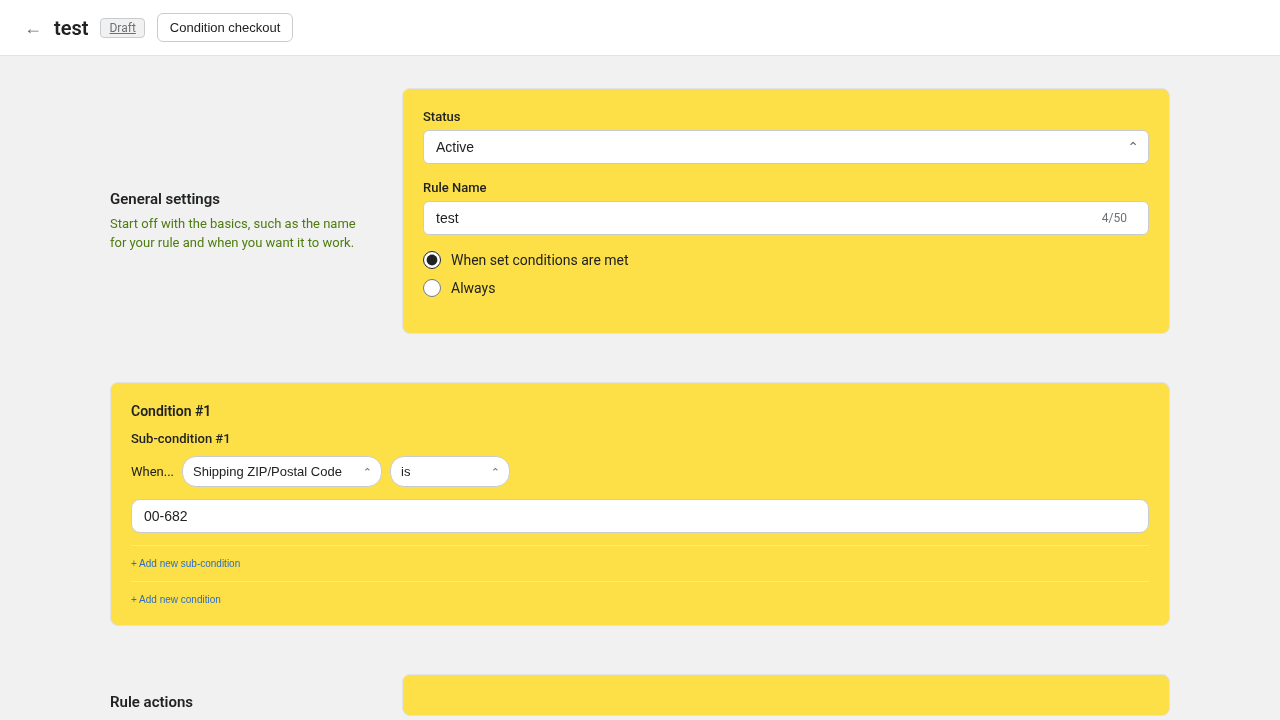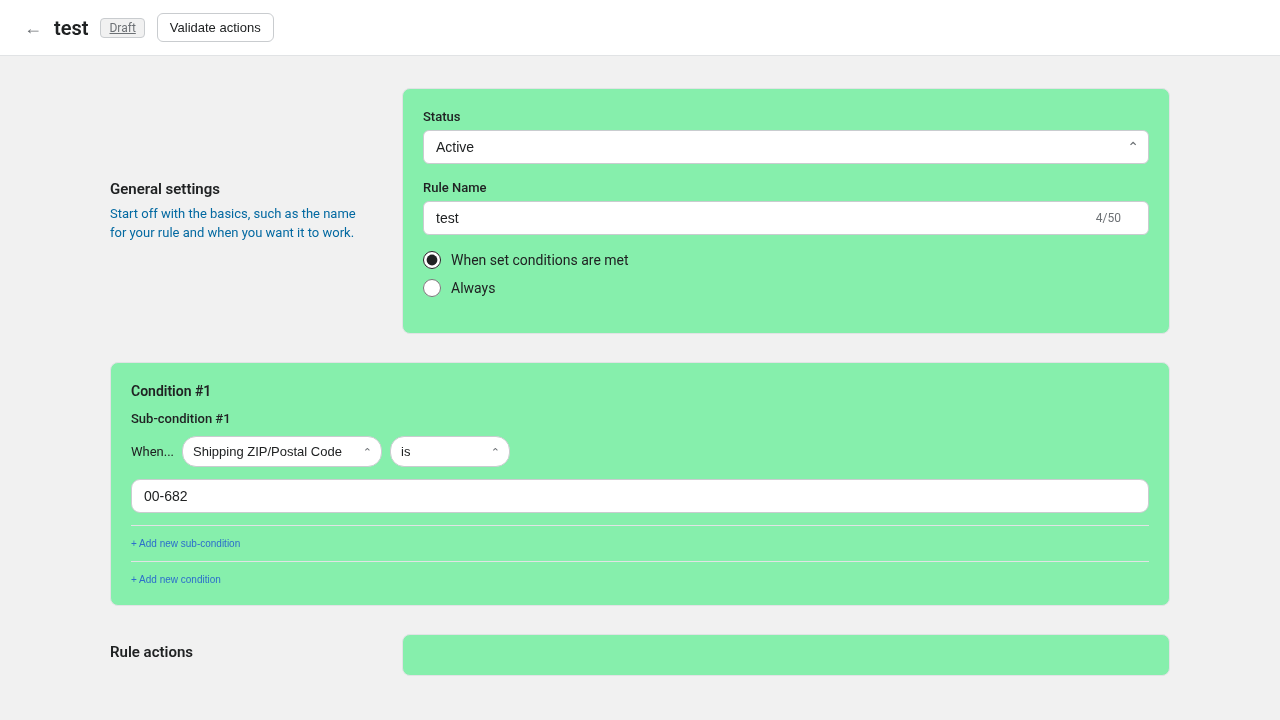--- a/index.html
+++ b/index.html
@@ -50,29 +50,30 @@
       cursor: pointer;
     }
     .section-title {
       font-size: 15px;
       font-weight: 600;
       margin-bottom: 6px;
       color: #202223;
     }
     .section-desc {
       font-size: 13px;
-      color: #0369a1;
+      color: #4d7c0f;
       line-height: 1.5;
     }
 
     .card {
-      background: #86efac;
+      background: #fde047;
       border: 1px solid #e1e3e5;
       border-radius: 8px;
       padding: 20px;
+      margin-bottom: 20px;
     }
 
     .field-label {
       font-size: 13px;
       font-weight: 500;
       color: #202223;
       margin-bottom: 6px;
     }
 
     .select-wrapper {
@@ -108,21 +109,21 @@
       font-size: 14px;
       color: #202223;
       outline: none;
       background: #fff;
     }
     .input-wrapper {
       position: relative;
     }
     .char-count {
       position: absolute;
-      right: 28px;
+      right: 22px;
       top: 50%;
       transform: translateY(-50%);
       font-size: 12px;
       color: #6d7175;
     }
 
     .field-group {
       margin-bottom: 16px;
     }
 
@@ -235,21 +236,21 @@
       flex: 1;
     }
   </style>
 </head>
 <body>
 
 <div class="top-bar">
   <span class="back-arrow">←</span>
   <span class="page-title">test</span>
   <span class="badge">Draft</span>
-  <button class="validate-btn">Validate actions</button>
+  <button class="validate-btn">Condition checkout</button>
 </div>
 
 <div class="page-sections">
 
   <div class="section-row">
     <div class="left-side">
       <div class="section-title">General settings</div>
       <div class="section-desc">Start off with the basics, such as the name for your rule and when you want it to work.</div>
     </div>
     <div class="right-side">

